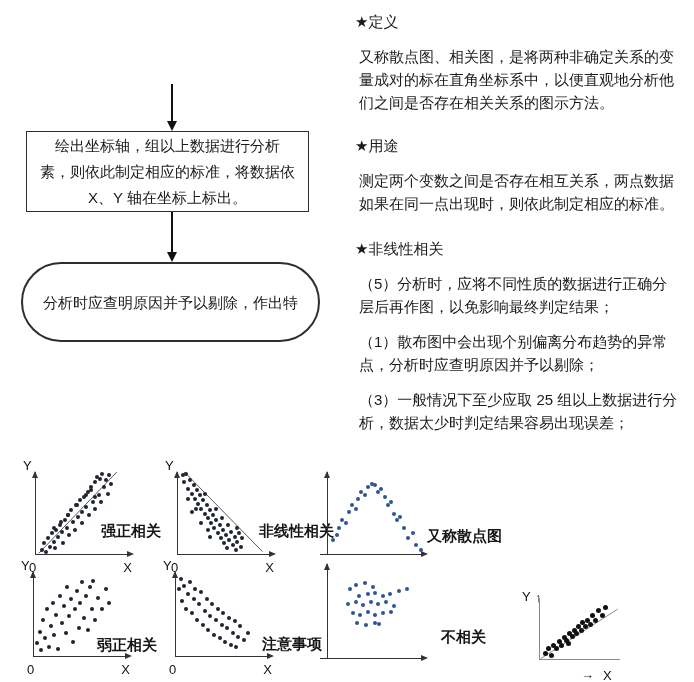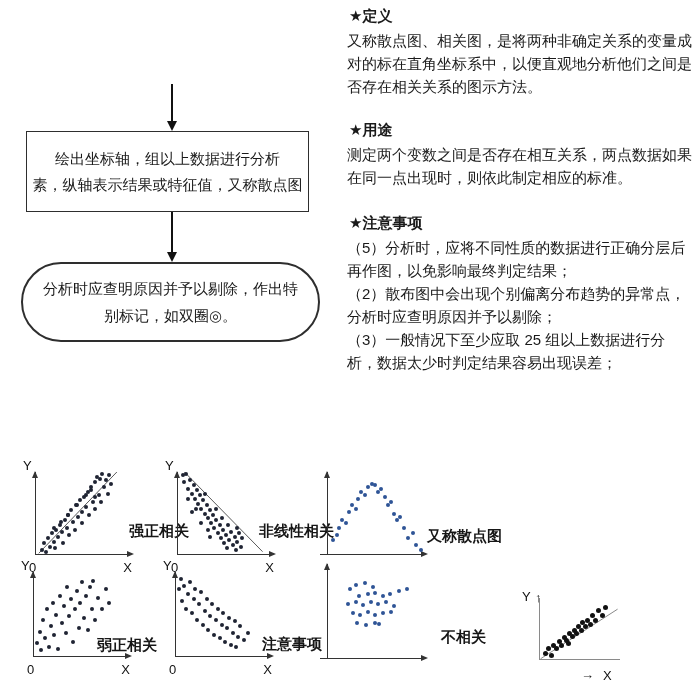--- a/index.html
+++ b/index.html
@@ -15,22 +15,22 @@
   .fc-stadium3{left:21px;top:262px;width:299px;height:80px;border-radius:40px;line-height:27px;}
   .fc-line{position:absolute;width:2px;background:#111;}
   .fc-line::after{content:"";position:absolute;left:-4px;bottom:-9px;
                   border-left:5px solid transparent;border-right:5px solid transparent;
                   border-top:10px solid #111;}
   .fc-arrow1{left:171px;top:84px;height:38px;}
   .fc-arrow2{left:171px;top:212px;height:41px;}
 
   
   .right-col{position:absolute;left:347px;top:2px;width:345px;font-size:15px;line-height:23px;}
-  .right-col h3{font-size:15px;line-height:23px;margin:2px;font-weight:bold;}
-  .right-col p{margin:0;}
+  .right-col h3{font-size:15px;line-height:23px;margin:8px;font-weight:normal;}
+  .right-col p{margin:12px;}
   .sec-usage{margin-top:20px;}
   .sec-notes{margin-top:22px;}
 
   
   .plot{position:absolute;}
   .vaxis{position:absolute;left:0;top:0;bottom:0;width:1px;background:#333;}
   .vaxis::before{content:"";position:absolute;top:-1px;left:-3px;
                  border-left:3.5px solid transparent;border-right:3.5px solid transparent;
                  border-bottom:7px solid #333;}
   .haxis{position:absolute;left:0;right:0;bottom:0;height:1px;background:#333;}
@@ -49,21 +49,21 @@
   .clab{position:absolute;font-size:15px;font-weight:bold;white-space:nowrap;color:#161616;}
 
   .p1{left:35px;top:472px;width:93px;height:83px;}
   .p2{left:177px;top:472px;width:93px;height:83px;}
   .p3{left:327px;top:472px;width:95px;height:83px;}
   .p4{left:33px;top:572px;width:93px;height:85px;}
   .p5{left:175px;top:572px;width:93px;height:85px;}
   .p6{left:327px;top:564px;width:95px;height:95px;}
   .p7{left:539px;top:598px;width:81px;height:62px;}
 
-  .p1 .clab{left:66px;top:50px;margin-left:28px;}
+  .p1 .clab{left:66px;top:50px;}
   .p2 .clab{left:82px;top:50px;}
   .p3 .clab{left:100px;top:55px;}
   .p4 .clab{left:64px;top:64px;}
   .p5 .clab{left:87px;top:63px;}
   .p6 .clab{left:114px;top:64px;}
 
   
   .p7 .vaxis,.p7 .haxis{background:#8a8a8a;}
   .p7 .vaxis::before,.p7 .haxis::after{display:none;}
   .p7 .dot{width:5px;height:5px;margin:-2.5px 0 0 -2.5px;}
@@ -74,41 +74,41 @@
   .xlab-mini{left:64px;bottom:-22px;}
 </style>
 </head>
 <body>
 
 <div class="page">
 
   <div class="fc-line fc-arrow1"></div>
   <div class="fc-box fc-rect">
     <div>绘出坐标轴，组以上数据进行分析</div>
-    <div>素，纵轴表示结果或特征值，又称散点图</div>
+    <div>素，则依此制定相应的标准，将数据依</div>
+    <div>X、Y 轴在坐标上标出。</div>
   </div>
   <div class="fc-line fc-arrow2"></div>
   <div class="fc-box fc-stadium3">
     <div>分析时应查明原因并予以剔除，作出特</div>
-    <div>别标记，如双圈◎。</div>
   </div>
 
   <div class="right-col">
     <div class="sec-def">
       <h3>★定义</h3>
       <p>又称散点图、相关图，是将两种非确定关系的变量成对的标在直角坐标系中，以便直观地分析他们之间是否存在相关关系的图示方法。</p>
     </div>
     <div class="sec-usage">
       <h3>★用途</h3>
       <p>测定两个变数之间是否存在相互关系，两点数据如果在同一点出现时，则依此制定相应的标准。</p>
     </div>
     <div class="sec-notes">
-      <h3>★注意事项</h3>
+      <h3>★非线性相关</h3>
       <p>（5）分析时，应将不同性质的数据进行正确分层后再作图，以免影响最终判定结果；</p>
-      <p>（2）散布图中会出现个别偏离分布趋势的异常点，分析时应查明原因并予以剔除；</p>
+      <p>（1）散布图中会出现个别偏离分布趋势的异常点，分析时应查明原因并予以剔除；</p>
       <p>（3）一般情况下至少应取 25 组以上数据进行分析，数据太少时判定结果容易出现误差；</p>
     </div>
   </div>
 
   <div class="plot p1">
     <span class="axlab ylab">Y</span>
     <div class="vaxis"></div>
     <div class="haxis"></div>
     <span class="axlab olab">0</span>
     <span class="axlab xlab">X</span>

